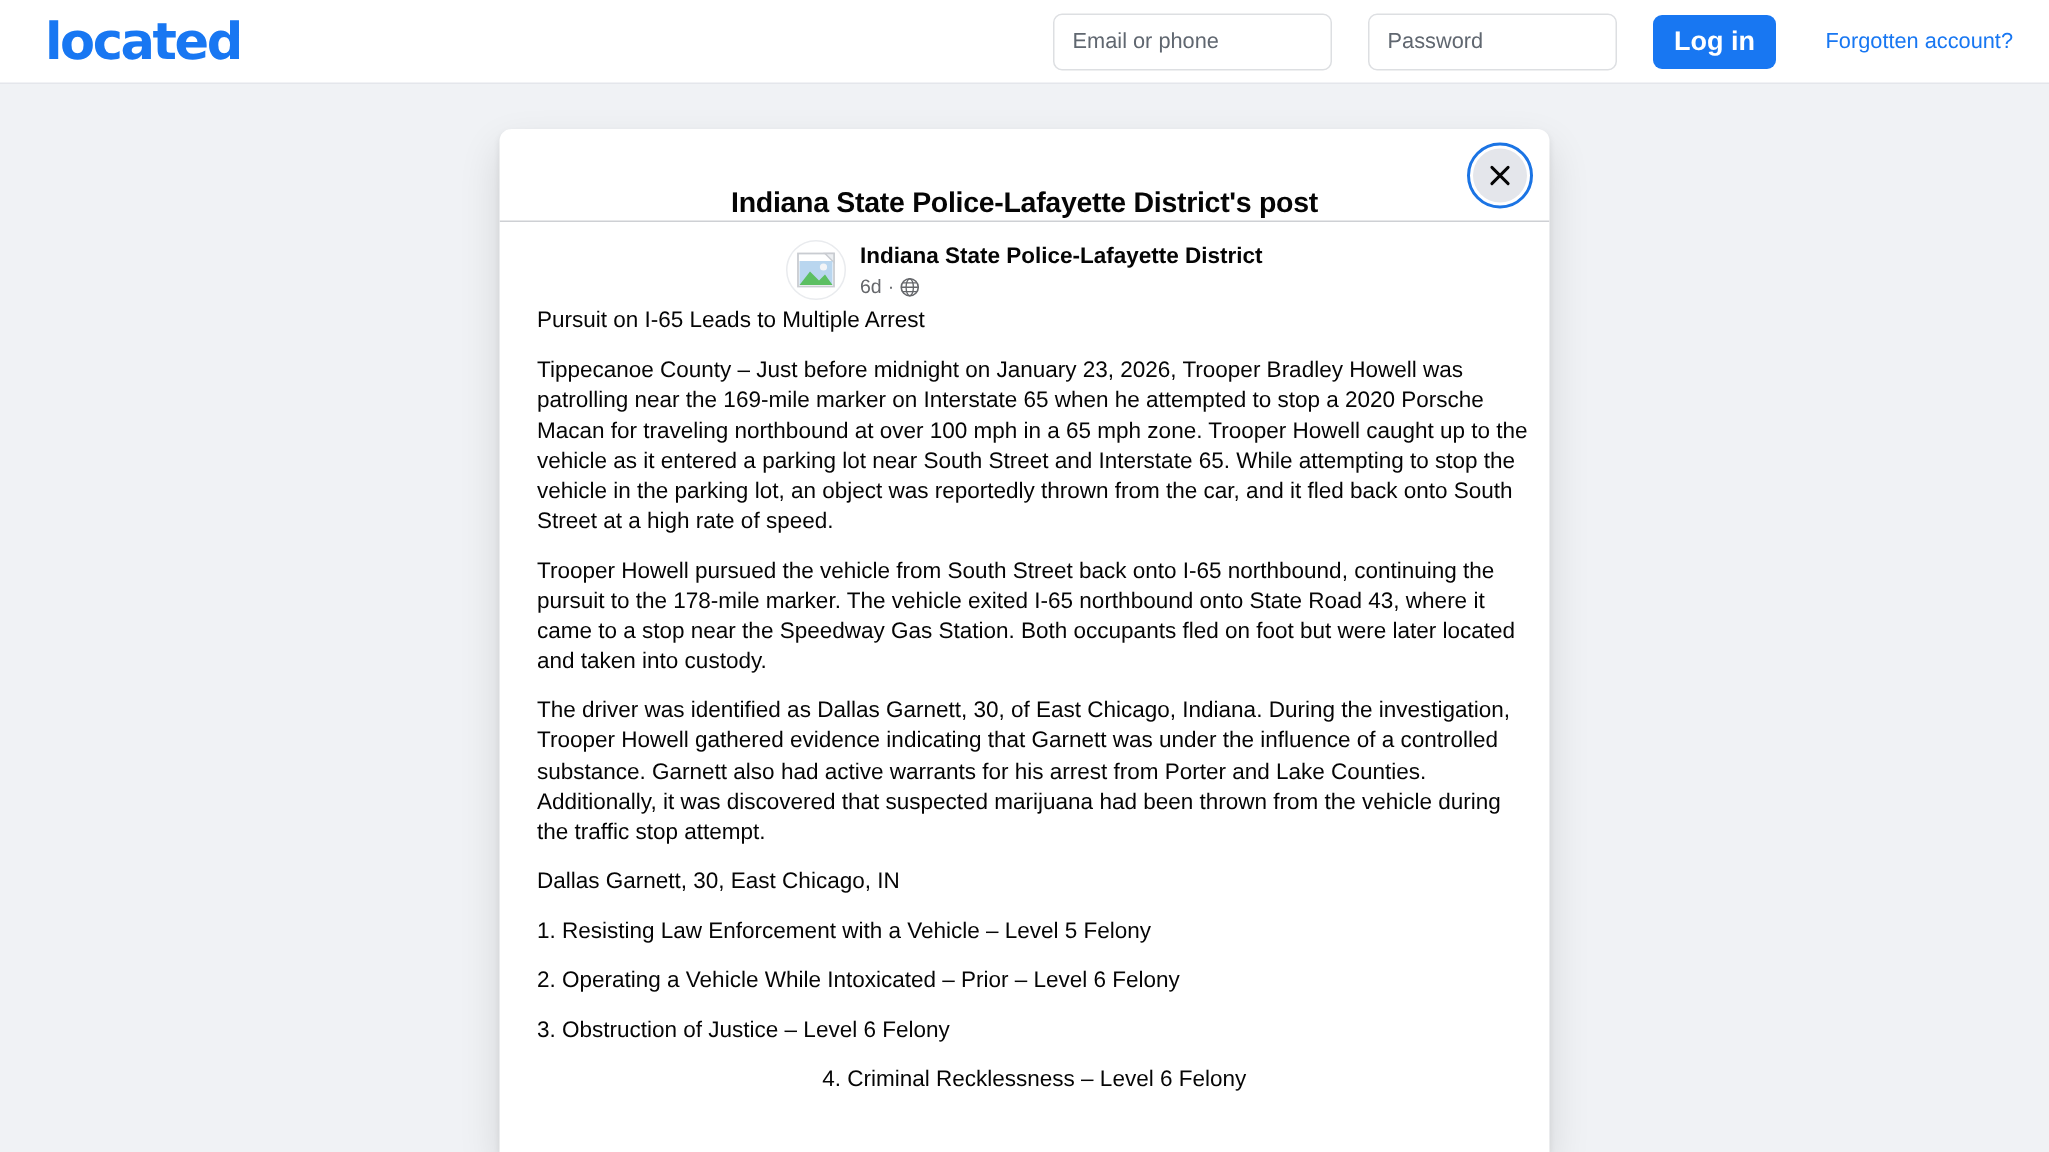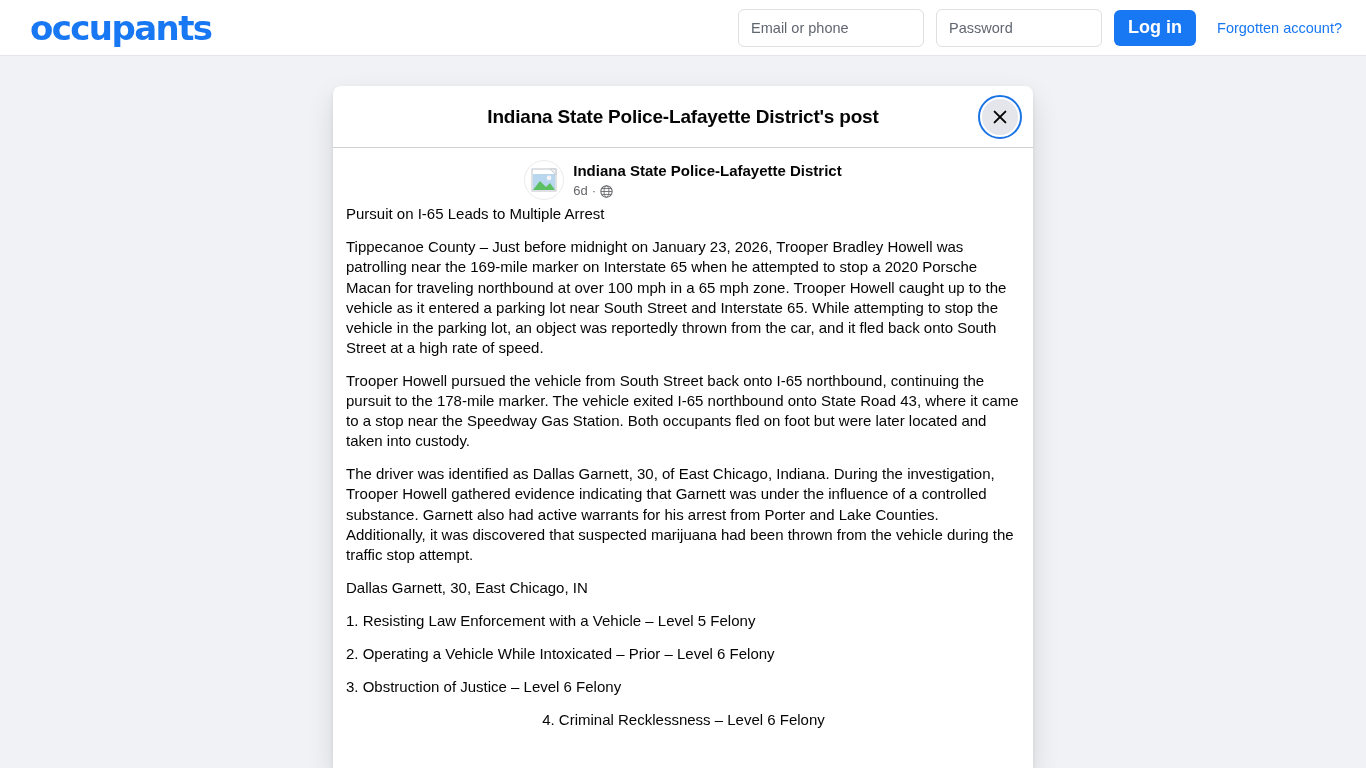--- a/index.html
+++ b/index.html
@@ -31,21 +31,21 @@
     font-size: 34px;
     font-weight: bold;
     letter-spacing: -1.6px;
     line-height: 1;
     user-select: none;
     font-family: "DejaVu Sans", sans-serif;
   }
   #login-form {
     display: flex;
     align-items: center;
-    gap: 12px;
+    gap: 24px;
   }
   .login-input {
     height: 38px;
     border: 1px solid #dddfe2;
     border-radius: 6px;
     background: #ffffff;
     padding: 0 12px;
     font-size: 14.5px;
     font-family: "Liberation Sans", sans-serif;
     color: #1c1e21;
@@ -89,21 +89,21 @@
     overflow: hidden;
     display: flex;
     flex-direction: column;
   }
   #modal-header {
     position: relative;
     height: 62px;
     flex: 0 0 62px;
     border-bottom: 1px solid #ced0d4;
     display: flex;
-    align-items: center;
+    align-items: flex-end;
     justify-content: center;
   }
   #modal-title {
     font-size: 19px;
     font-weight: bold;
     color: #050505;
     letter-spacing: -0.2px;
   }
   #close-button {
     position: absolute;
@@ -175,29 +175,29 @@
     margin-top: 1px;
   }
   #globe-icon { display: inline-flex; align-items: center; }
 
   #post-body {
     font-size: 15px;
     color: #050505;
     line-height: 1.34;
     padding: 0 0 0 1px;
   }
-  #post-body p { margin: 0 0 13px 0; }
+  #post-body p { margin: 0 0 13px 12px; }
   #post-body p:last-child { margin-bottom: 0; text-align: center; }
 </style>
 </head>
 <body>
 
 <div id="topbar">
 
-  <div id="brand">occupants</div>
+  <div id="brand">located</div>
 
   <div id="login-form">
     <input id="email-field" class="login-input" type="text" placeholder="Email or phone" style="">
     <input id="password-field" class="login-input" type="password" placeholder="Password" style="">
     <button id="login-button">Log in</button>
     <a id="forgotten-link" href="#">Forgotten account?</a>
   </div>
 
 </div>
 

